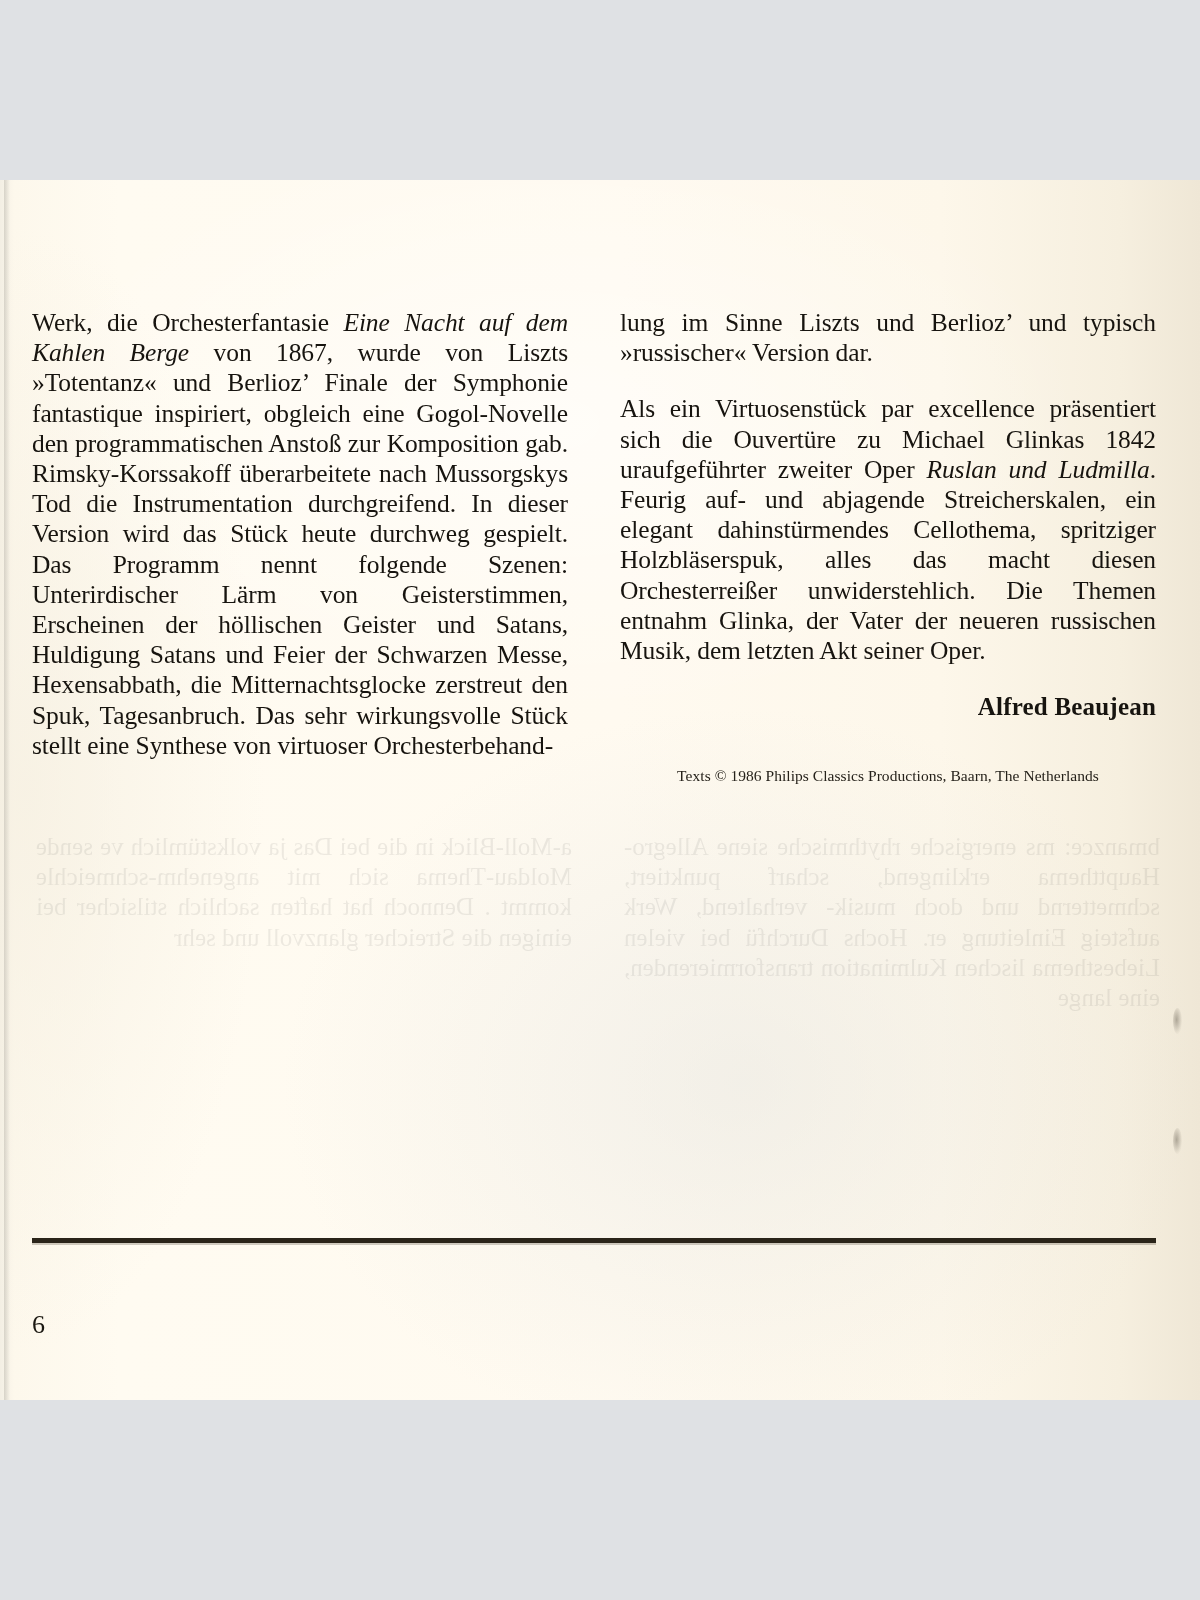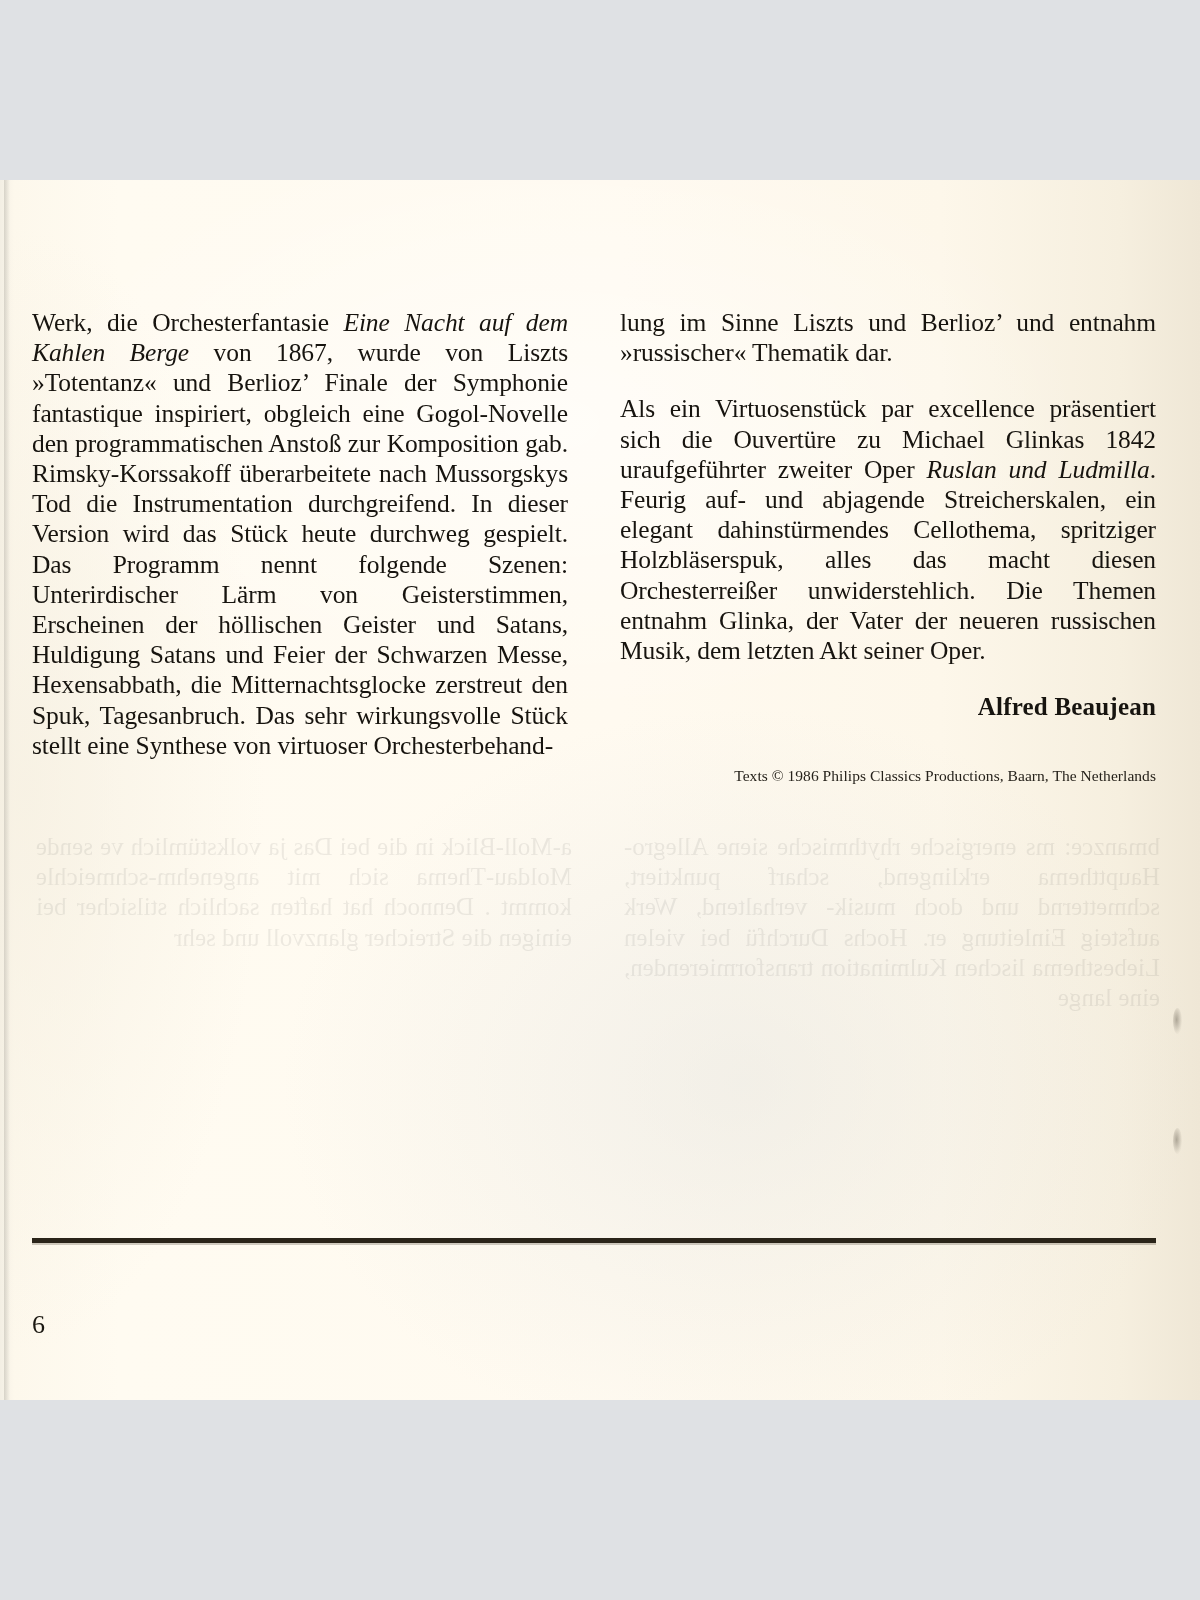--- a/index.html
+++ b/index.html
@@ -101,21 +101,21 @@
     line-height: 30px;
     color: #17140f;
     letter-spacing: 0.2px;
   }
 
   #copyright-line {
     margin: 44px 0 0 0;
     font-size: 15.5px;
     line-height: 19px;
     color: #26221b;
-    text-align: right;
+    text-align: center;
     letter-spacing: 0.05px;
   }
 
   
   #ghost-layer {
     position: absolute;
     left: 30px;
     top: 652px;
     width: 1130px;
     height: 420px;
@@ -180,21 +180,21 @@
   <div id="text-area">
 
     <div class="col" id="col-left">
       <p class="body-par">
         <span>Werk, die Orchesterfantasie </span><span class="ti">Eine Nacht auf dem Kahlen Berge</span><span> von 1867, wurde von Liszts »Totentanz« und Berlioz’ Finale der Symphonie fantastique inspiriert, obgleich eine Gogol-Novelle den programmatischen Anstoß zur Komposition gab. Rimsky-Korssakoff überarbeitete nach Mussorgskys Tod die Instrumentation durchgreifend. In dieser Version wird das Stück heute durchweg gespielt. Das Programm nennt folgende Szenen: Unterirdischer Lärm von Geisterstimmen, Erscheinen der höllischen Geister und Satans, Huldigung Satans und Feier der Schwarzen Messe, Hexensabbath, die Mitternachtsglocke zerstreut den Spuk, Tagesanbruch. Das sehr wirkungsvolle Stück stellt eine Synthese von virtuoser Orchesterbehand-</span>
       </p>
     </div>
 
     <div class="col" id="col-right">
       <p class="body-par">
-        <span>lung im Sinne Liszts und Berlioz’ und entnahm »russischer« Thematik dar.</span>
+        <span>lung im Sinne Liszts und Berlioz’ und typisch »russischer« Version dar.</span>
       </p>
 
       <p class="body-par">
         <span>Als ein Virtuosenstück par excellence präsentiert sich die Ouvertüre zu Michael Glinkas 1842 uraufgeführter zweiter Oper </span><span class="ti">Ruslan und Ludmilla</span><span>. Feurig auf- und abjagende Streicherskalen, ein elegant dahinstürmendes Cellothema, spritziger Holzbläserspuk, alles das macht diesen Orchesterreißer unwiderstehlich. Die Themen entnahm Glinka, der Vater der neueren russischen Musik, dem letzten Akt seiner Oper.</span>
       </p>
 
       <p id="author-line">Alfred Beaujean</p>
 
       <p id="copyright-line">Texts © 1986 Philips Classics Productions, Baarn, The Netherlands</p>
     </div>

